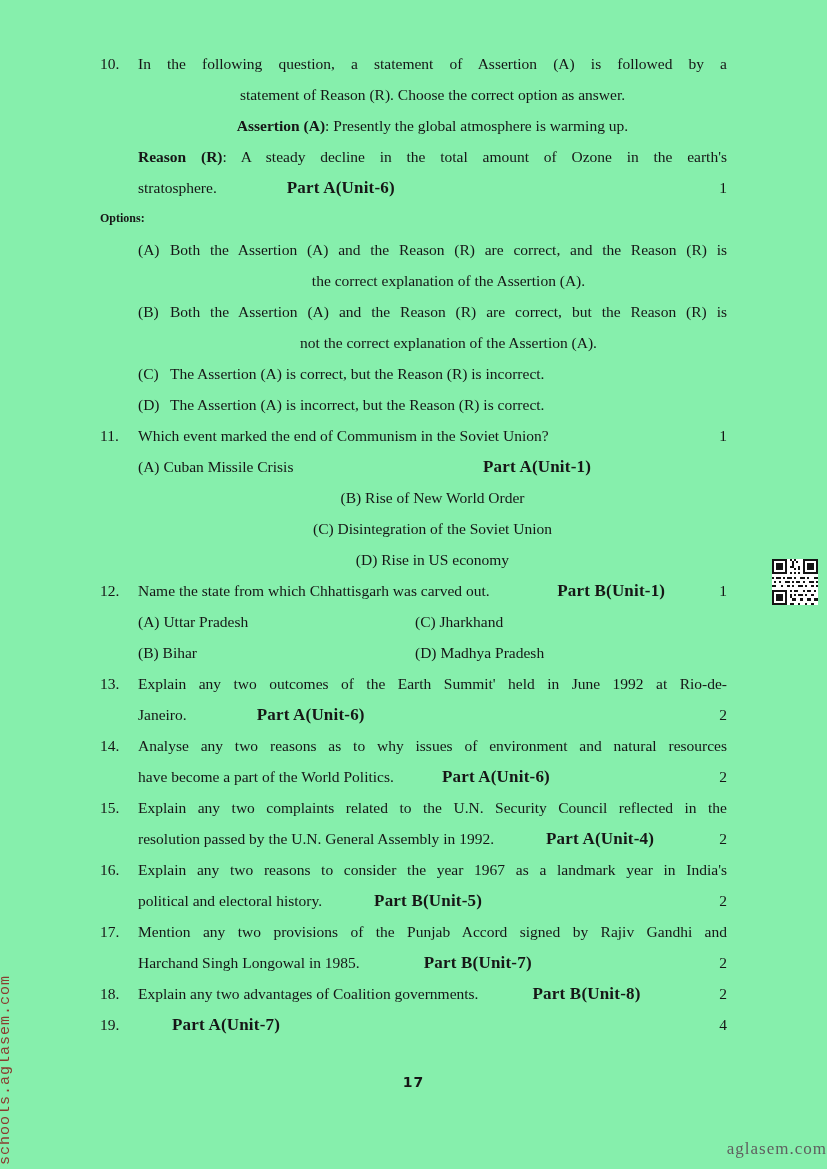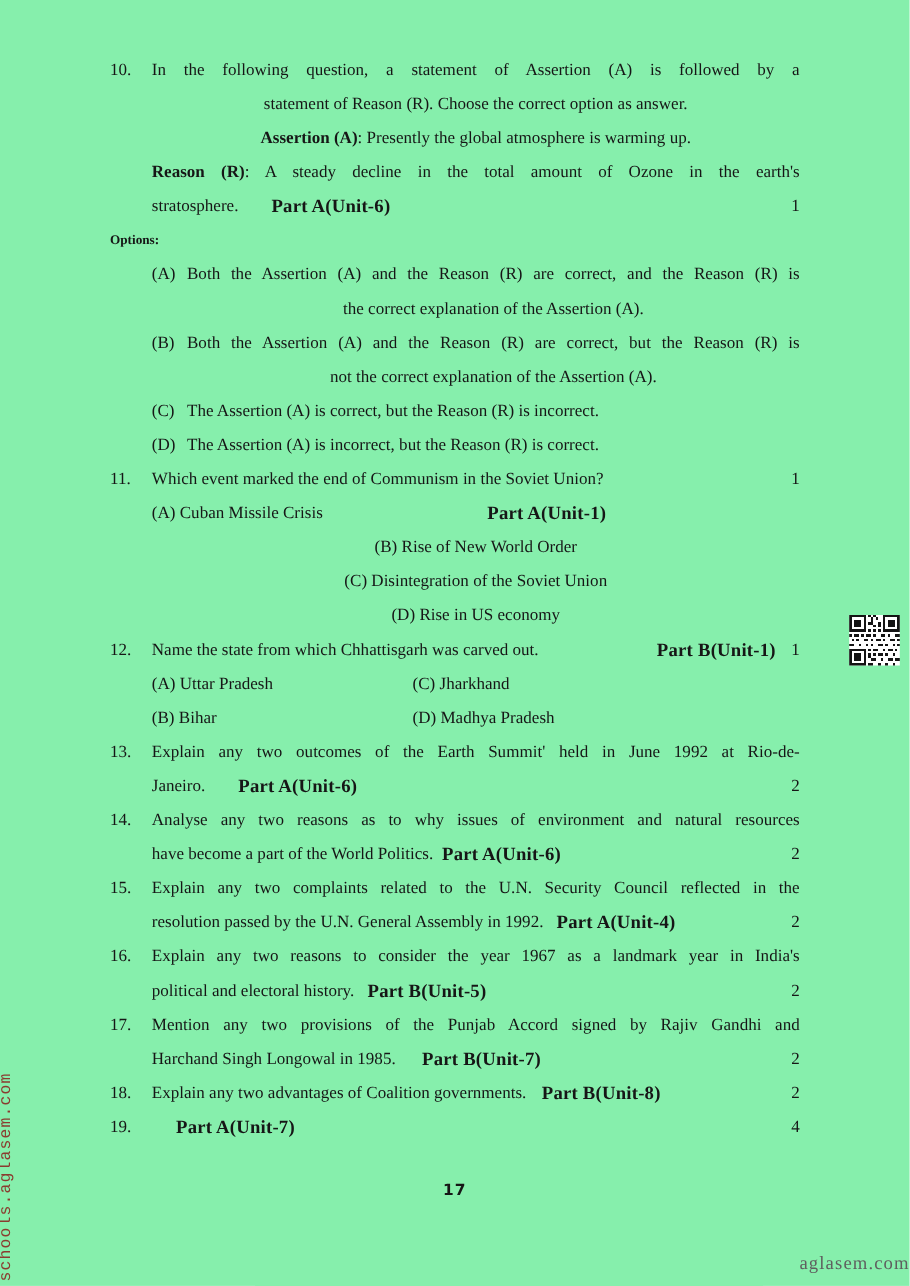--- a/index.html
+++ b/index.html
@@ -20,21 +20,21 @@
     position: absolute;
     left: 100px; top: 48px;
     width: 627px;
     line-height: 31px;
   }
   .qrow { display: flex; align-items: flex-start; }
   .qnum { width: 38px; flex: 0 0 38px; }
   .qbody { flex: 1; min-width: 0; }
   .line { white-space: normal; text-align: center; }
   .just { text-align: justify; text-align-last: justify; text-justify: inter-word; }
-  .flexline { display: flex; align-items: flex-end; }
+  .flexline { display: flex; align-items: flex-end; gap: 40px; }
   .part {
     font-weight: bold;
     font-size: 17px;
     letter-spacing: 0.2px;
     white-space: nowrap;
   }
   .mark { margin-left: auto; padding-left: 10px; }
   .opt { display: flex; }
   .optlabel { width: 32px; flex: 0 0 32px; }
   .optbody { flex: 1; min-width: 0; }
@@ -75,21 +75,21 @@
   .qr {
     position: absolute;
     left: 772px; top: 559px;
     width: 46px; height: 46px;
   }
   .gap8  { margin-left: 8px; }
   .gap12 { margin-left: 12px; }
   .gap14 { margin-left: 14px; }
   .gap20 { margin-left: 24px; }
   .gap30 { margin-left: 30px; }
-  .gap34 { margin-left: 22px; }
+  .gap34 { margin-left: 34px; }
 </style>
 </head>
 <body>
 
 <div class="page">
 
   <div class="content">
 
     <div class="qrow">
       <div class="qnum">10.</div>

